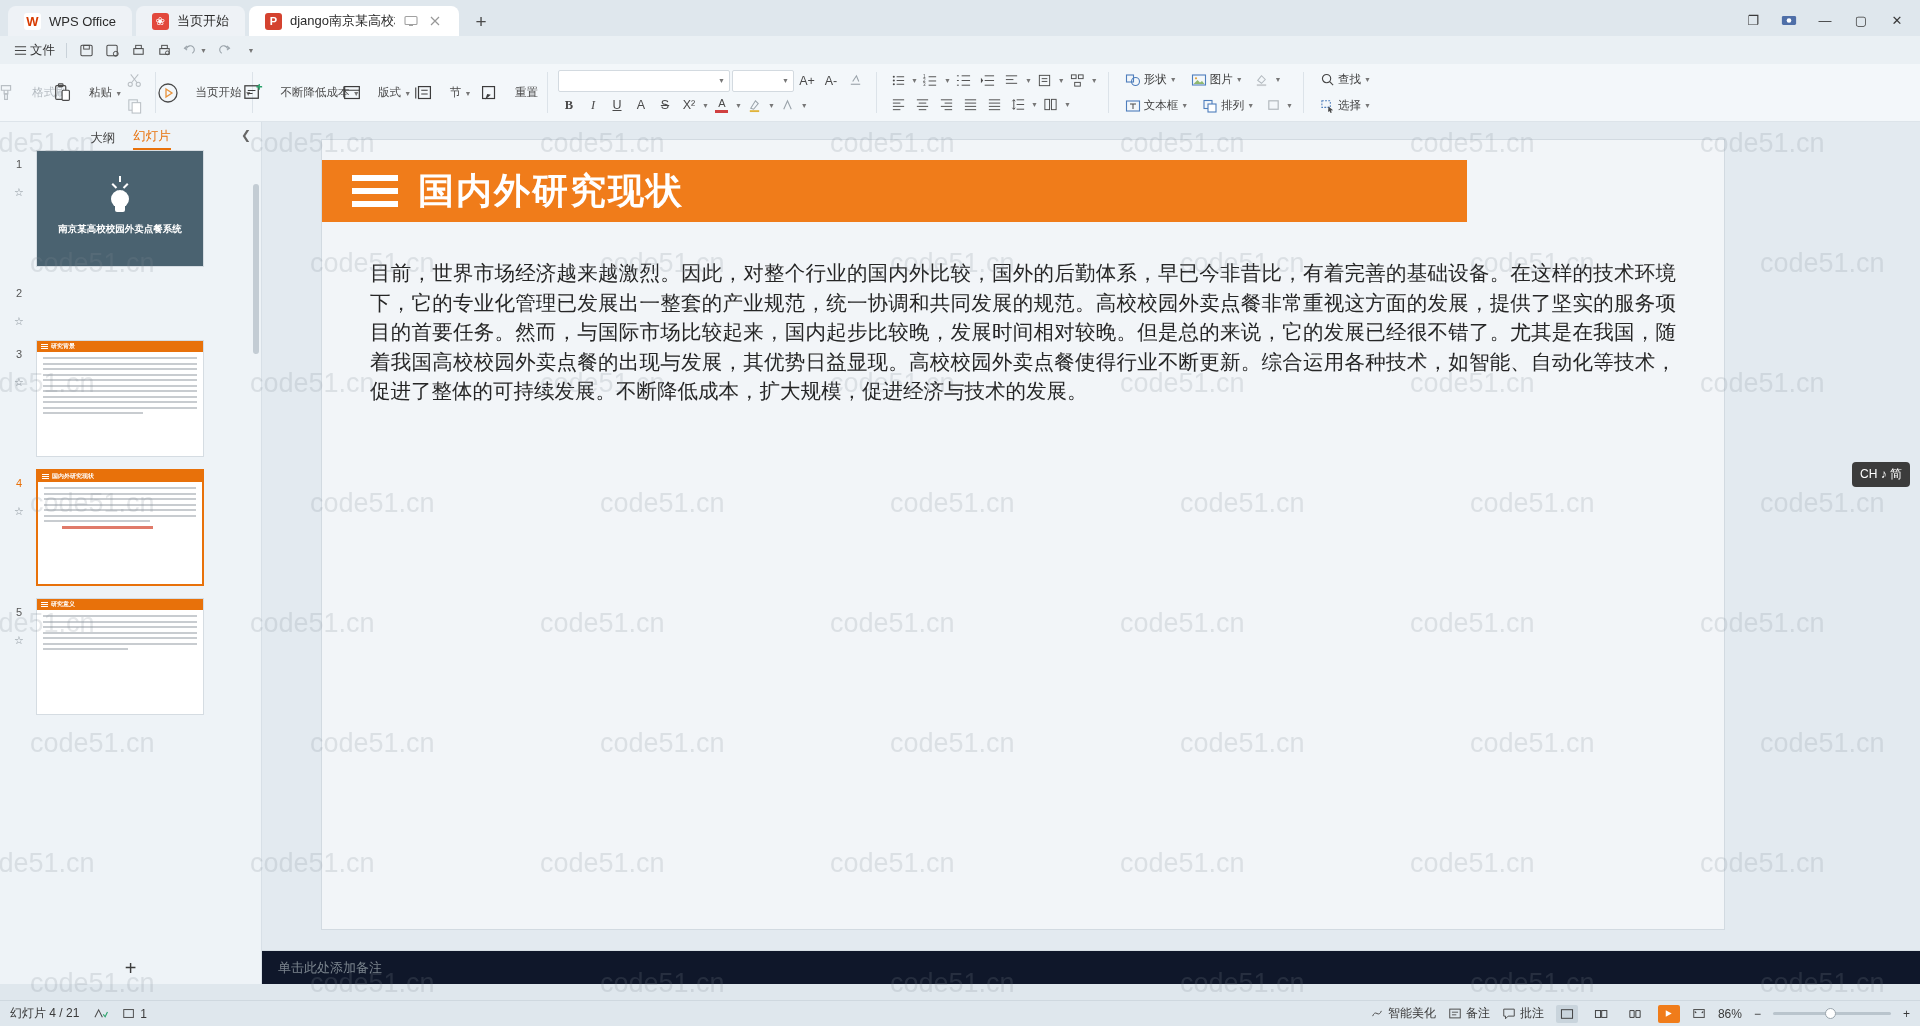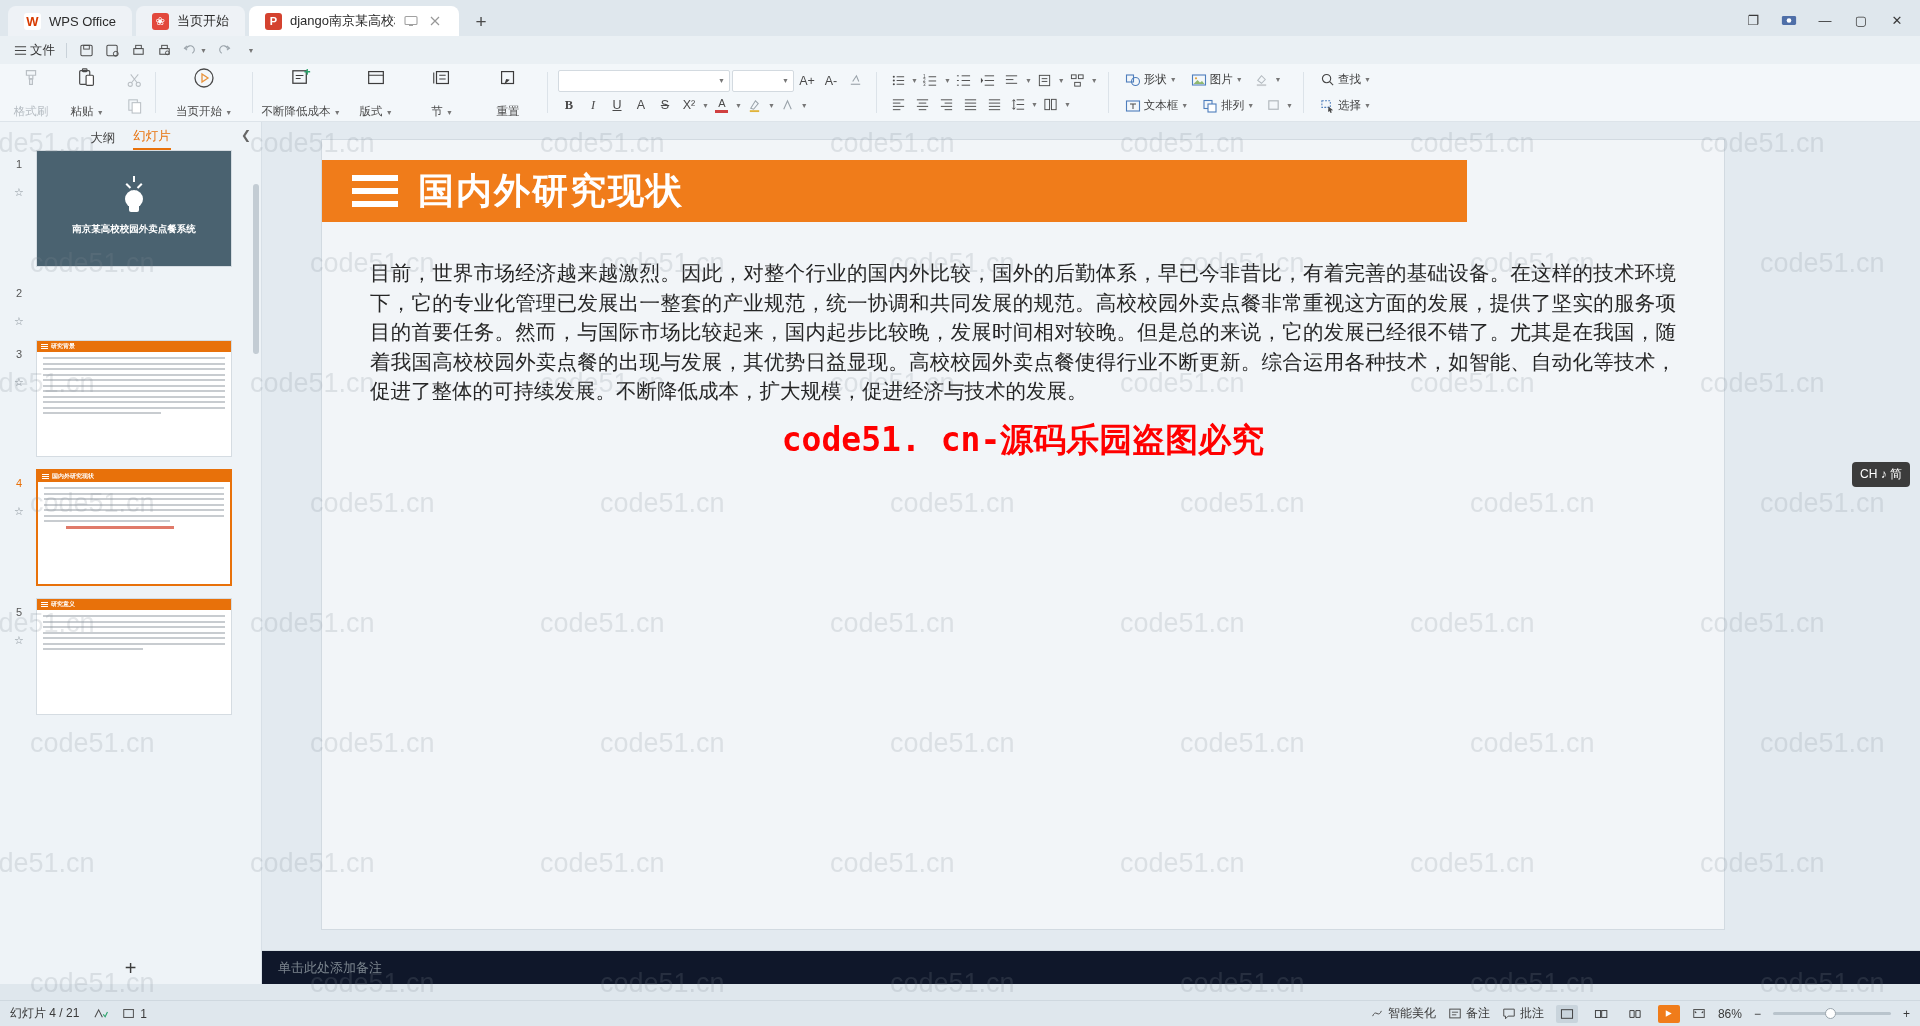--- a/index.html
+++ b/index.html
@@ -74,21 +74,21 @@
   .vsep { width: 1px; height: 16px; background: #c5ced6; }
 
   
   .ribbon {
     height: 58px; background: #f3f7fa; border-bottom: 1px solid #dde4ea;
     display: flex; align-items: stretch; padding: 2px 8px; position: relative;
   }
   .rgroup { display: flex; align-items: stretch; }
   .rdiv { width: 1px; background: #dce3e9; margin: 6px 6px; }
   .bigbtn {
-    width: 46px; display: flex; flex-direction: column; align-items: center;
+    width: 46px; display: flex; flex-direction: row; align-items: center;
     justify-content: center; gap: 15px; font-size: 11.5px; color: #4a4a4a;
   }
   .bigbtn.wide { width: 66px; }
   .bigbtn.wider { width: 84px; }
   .bigbtn .lbl { white-space: nowrap; font-size: 11.5px; }
   .bigbtn .gi { height: 22px; display: flex; align-items: center; }
   .smallcol { display: flex; flex-direction: column; justify-content: center; gap: 2px; }
   .smallbtn {
     height: 23px; display: flex; align-items: center; gap: 3px;
     padding: 0 6px; font-size: 11.5px; color: #3c3c3c; white-space: nowrap;
@@ -125,21 +125,21 @@
   }
   .lp-head .ht { padding-bottom: 3px; }
   .lp-head .ht.active { color: #e8710a; border-bottom: 2px solid #e8710a; }
   .lp-collapse { position: absolute; right: 10px; top: 6px; font-size: 12px; color: #666; }
   .thumbs { flex: 1; overflow: hidden; position: relative; padding-left: 6px; }
   .thumbrow { display: flex; gap: 4px; margin-bottom: 12px; }
   .thumbmeta { width: 26px; text-align: center; padding-top: 4px; }
   .thumbmeta .num { font-size: 11px; color: #555; }
   .thumbmeta .star { font-size: 11px; color: #8a939b; margin-top: 14px; display:block; }
   .thumb {
-    width: 196px; height: 117px; background: #fff; border: 1px solid #d5dce2;
+    width: 168px; height: 117px; background: #fff; border: 1px solid #d5dce2;
     position: relative; overflow: hidden;
   }
   .thumb.sel { border: 2px solid #e8710a; }
   .scrollbar {
     position: absolute; right: 2px; top: 30px; bottom: 40px; width: 6px;
   }
   .scrollthumb {
     position: absolute; top: 4px; width: 6px; height: 170px;
     background: #c3ccd4; border-radius: 3px;
   }
@@ -852,21 +852,20 @@
         <div class="slide">
           <div class="slide-title">
             <span class="hamb">
                 <i></i>
                 <i></i>
                 <i></i>
               </span>
             <span class="tt">国内外研究现状</span>
           </div>
           <div class="slide-body">目前，世界市场经济越来越激烈。因此，对整个行业的国内外比较，国外的后勤体系，早已今非昔比，有着完善的基础设备。在这样的技术环境下，它的专业化管理已发展出一整套的产业规范，统一协调和共同发展的规范。高校校园外卖点餐非常重视这方面的发展，提供了坚实的服务项目的首要任务。然而，与国际市场比较起来，国内起步比较晚，发展时间相对较晚。但是总的来说，它的发展已经很不错了。尤其是在我国，随着我国高校校园外卖点餐的出现与发展，其优势日益显现。高校校园外卖点餐使得行业不断更新。综合运用各种技术，如智能、自动化等技术，促进了整体的可持续发展。不断降低成本，扩大规模，促进经济与技术的发展。</div>
-          <div class="slide-red">code51. cn-源码乐园盗图必究</div>
         </div>
         <div class="ime-badge">CH ♪ 简</div>
       </div>
       <div class="notesbar">单击此处添加备注</div>
     </div>
   </div>
 
   <div class="statusbar">
     <span>幻灯片 4 / 21</span>
     <span class="sb-item">

